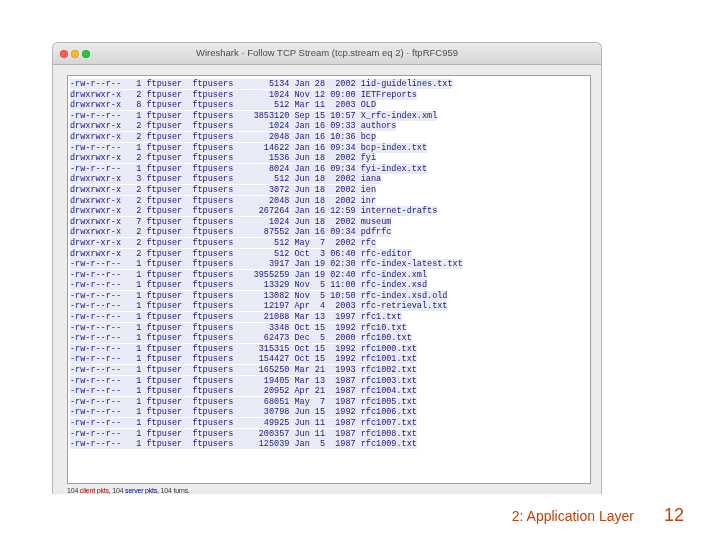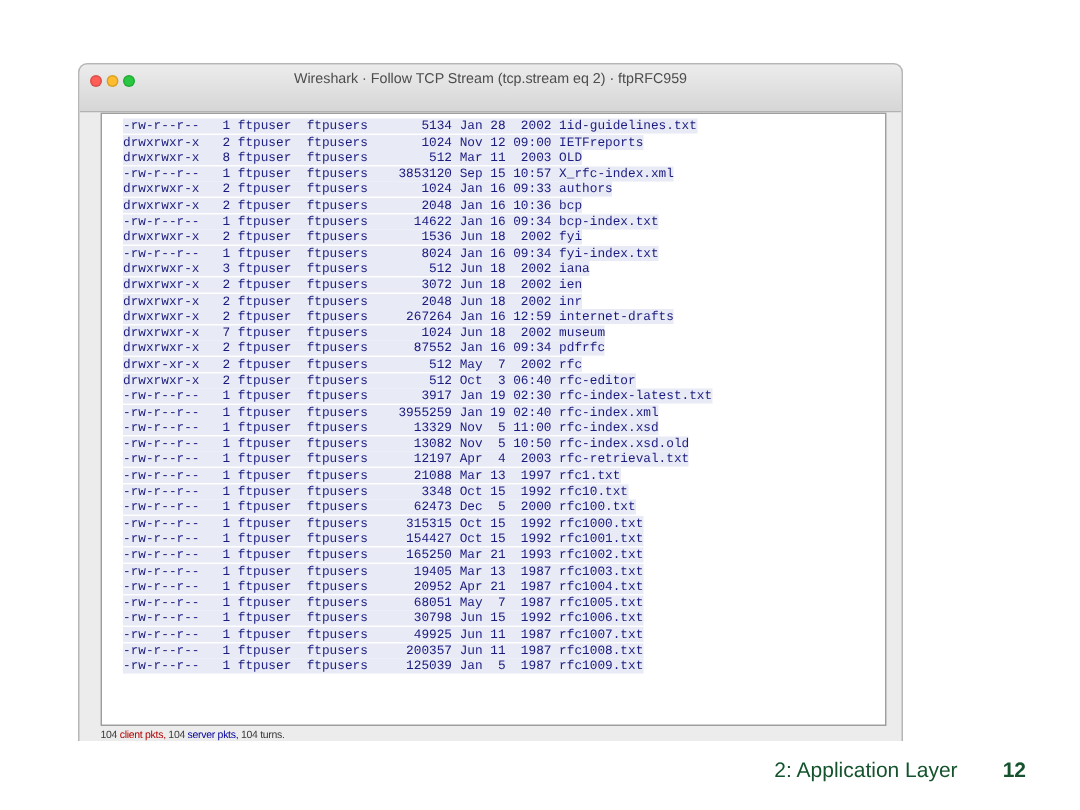--- a/index.html
+++ b/index.html
@@ -4,51 +4,51 @@
 <style>
   * { margin: 0; padding: 0; box-sizing: border-box; }
   html, body { width: 720px; height: 540px; background: #ffffff; overflow: hidden;
     font-family: "Liberation Sans", sans-serif; }
   .slide { position: relative; width: 720px; height: 540px; background: #fff; }
 
   
   .window { position: absolute; left: 52px; top: 42px; width: 550px; height: 452px;
     background: #ececec; border: 1px solid #b6b6b6; border-bottom: none;
     border-radius: 6px 6px 0 0; overflow: hidden; }
-  .titlebar { position: relative; height: 32px;
+  .titlebar { position: relative; height: 22px;
     background: linear-gradient(#ececec, #d6d6d6);
     border-bottom: 1px solid #b3b3b3; border-radius: 6px 6px 0 0; }
   .titlebar-title { position: absolute; left: 0; right: 0; top: 4px; text-align: center;
     font-size: 9.5px; color: #4c4c4c; white-space: nowrap; }
   .lights { position: absolute; left: 7px; top: 7px; display: flex; gap: 3px; }
   .light { width: 8px; height: 8px; border-radius: 50%; border: 0.5px solid rgba(0,0,0,0.15); }
   .light.red    { background: #ff5e57; }
   .light.yellow { background: #febc2e; }
   .light.green  { background: #28c940; }
 
   
   .stream-pane { position: absolute; left: 14px; top: 32px; width: 524px; height: 409px;
     background: #ffffff; border: 1px solid #9e9e9e; overflow: hidden;
-    padding: 3px 0 0 14px; }
+    padding: 3px 0 0 2px; }
   .row { height: 10.6px; line-height: 10.6px; white-space: pre;
     font-family: "Liberation Mono", "DejaVu Sans Mono", monospace;
     font-size: 8.5px; }
   .row > span { background: #e8eaf6; color: #1b1b7e; }
 
   
   .status-line { position: absolute; left: 14px; top: 444px; font-size: 7px;
     color: #3a3a3a; white-space: nowrap; letter-spacing: -0.2px; }
   .status-client { color: #b40000; }
   .status-server { color: #00009c; }
 
   
   .footer { position: absolute; top: 505px; right: 36px; display: flex;
-    align-items: baseline; gap: 30px; color: #14532d; }
+    align-items: baseline; gap: 30px; color: #c2410c; }
   .footer-section { font-size: 14px; }
-  .footer-page { font-size: 14px; font-weight: bold; }
+  .footer-page { font-size: 18px; }
 </style>
 </head>
 <body>
 
 <div class="slide">
 
   <div class="window">
 
     <div class="titlebar">
       <div class="lights">

